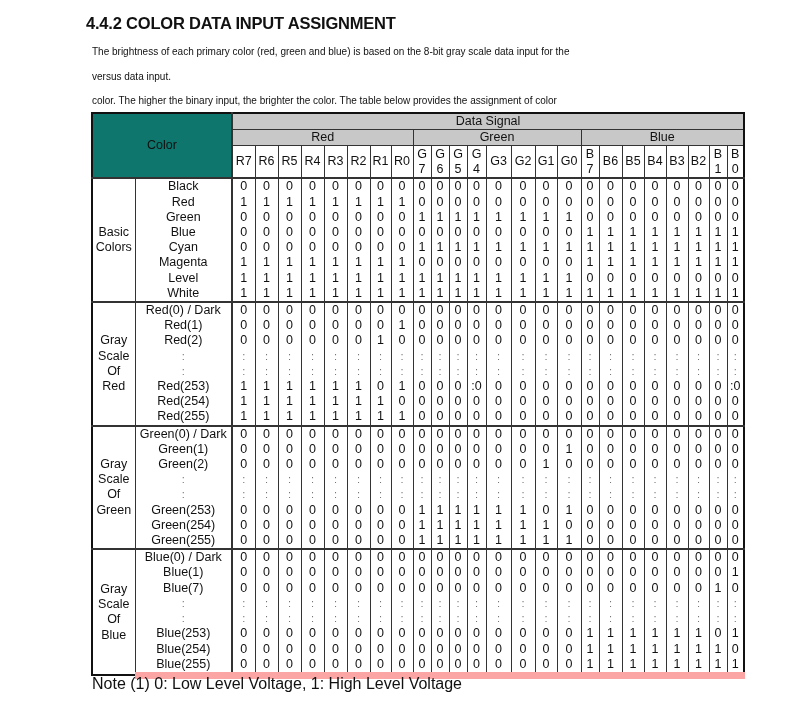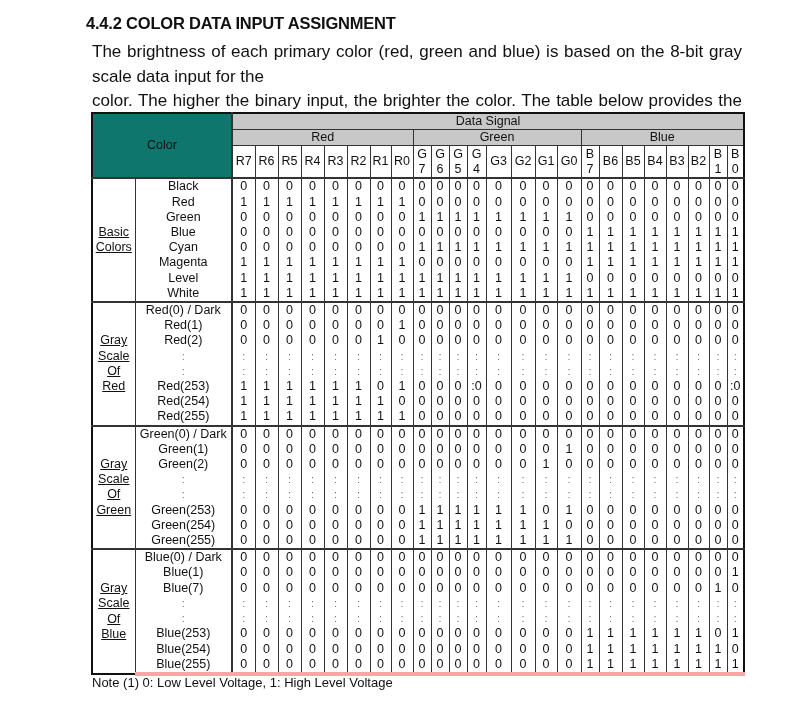--- a/index.html
+++ b/index.html
@@ -1,48 +1,48 @@
 <!DOCTYPE html>
 <html><head>
 <meta charset="utf-8">
 <style>
   html, body { margin: 0; padding: 0; background: #ffffff; }
   body { width: 793px; height: 706px; position: relative; overflow: hidden;
          font-family: "Liberation Sans", sans-serif; color: #111; }
   .title { position: absolute; left: 86px; top: 14px; font-size: 16.5px; font-weight: bold;
            letter-spacing: -0.2px; text-align: right; }
-  .para { position: absolute; left: 92px; top: 40px; width: 650px; font-size: 17px;
+  .para { position: absolute; left: 92px; top: 40px; width: 650px; font-size: 10px;
           line-height: 24.5px; text-align: justify; }
   .para span { display: block; }
-  .note { position: absolute; left: 92px; top: 675px; font-size: 13px; }
+  .note { position: absolute; left: 92px; top: 675px; font-size: 16px; }
 
   table.assign { position: absolute; left: 91px; top: 112px; border-collapse: collapse;
                  table-layout: fixed; font-size: 12.5px; border: 2px solid #111; }
   table.assign td, table.assign th { padding: 0; font-weight: normal; text-align: center;
                  line-height: 15.2px; }
   th.hdr { background: #c8c8c8; border: 1px solid #333; }
   th.color-hdr { background: #0f766e; border: 1px solid #333; border-right: 2px solid #333; }
   th.bit { background: #fff; border: 1px solid #333; line-height: 12.5px; height: 31px; }
   th.bit.stack { font-size: 12.5px; }
   td.group { border: 1px solid #333; border-top: 2px solid #333; vertical-align: middle;
-             line-height: 15.5px; text-decoration: underline; }
+             line-height: 15.5px; }
   td.rowname { border-left: 1px solid #333; border-right: 2px solid #333; white-space: nowrap; }
   td.val { border-left: 1px solid #333; border-right: 1px solid #333; }
   tr.first td.rowname, tr.first td.val { border-top: 2px solid #333; }
   td.dot { color: #777; font-size: 11px; line-height: 15.2px; }
-  tr.last td { border-bottom: 4px solid #fca5a5; }
+  tr.last td { border-bottom: 7px solid #fca5a5; }
 </style>
 </head>
 <body>
 
 <div class="title">4.4.2 COLOR DATA INPUT ASSIGNMENT</div>
 <div class="para">
   <span>The brightness of each primary color (red, green and blue) is based on the 8-bit gray scale data input for the</span>
+  <span>versus data input.</span>
   <span>color. The higher the binary input, the brighter the color. The table below provides the assignment of color</span>
-  <span>versus data input.</span>
 </div>
 
 <table class="assign">
   <colgroup id="cols">
       <col style="width: 43px;">
       <col style="width: 97px;">
       <col style="width: 23px;">
       <col style="width: 23px;">
       <col style="width: 23px;">
       <col style="width: 23px;">

